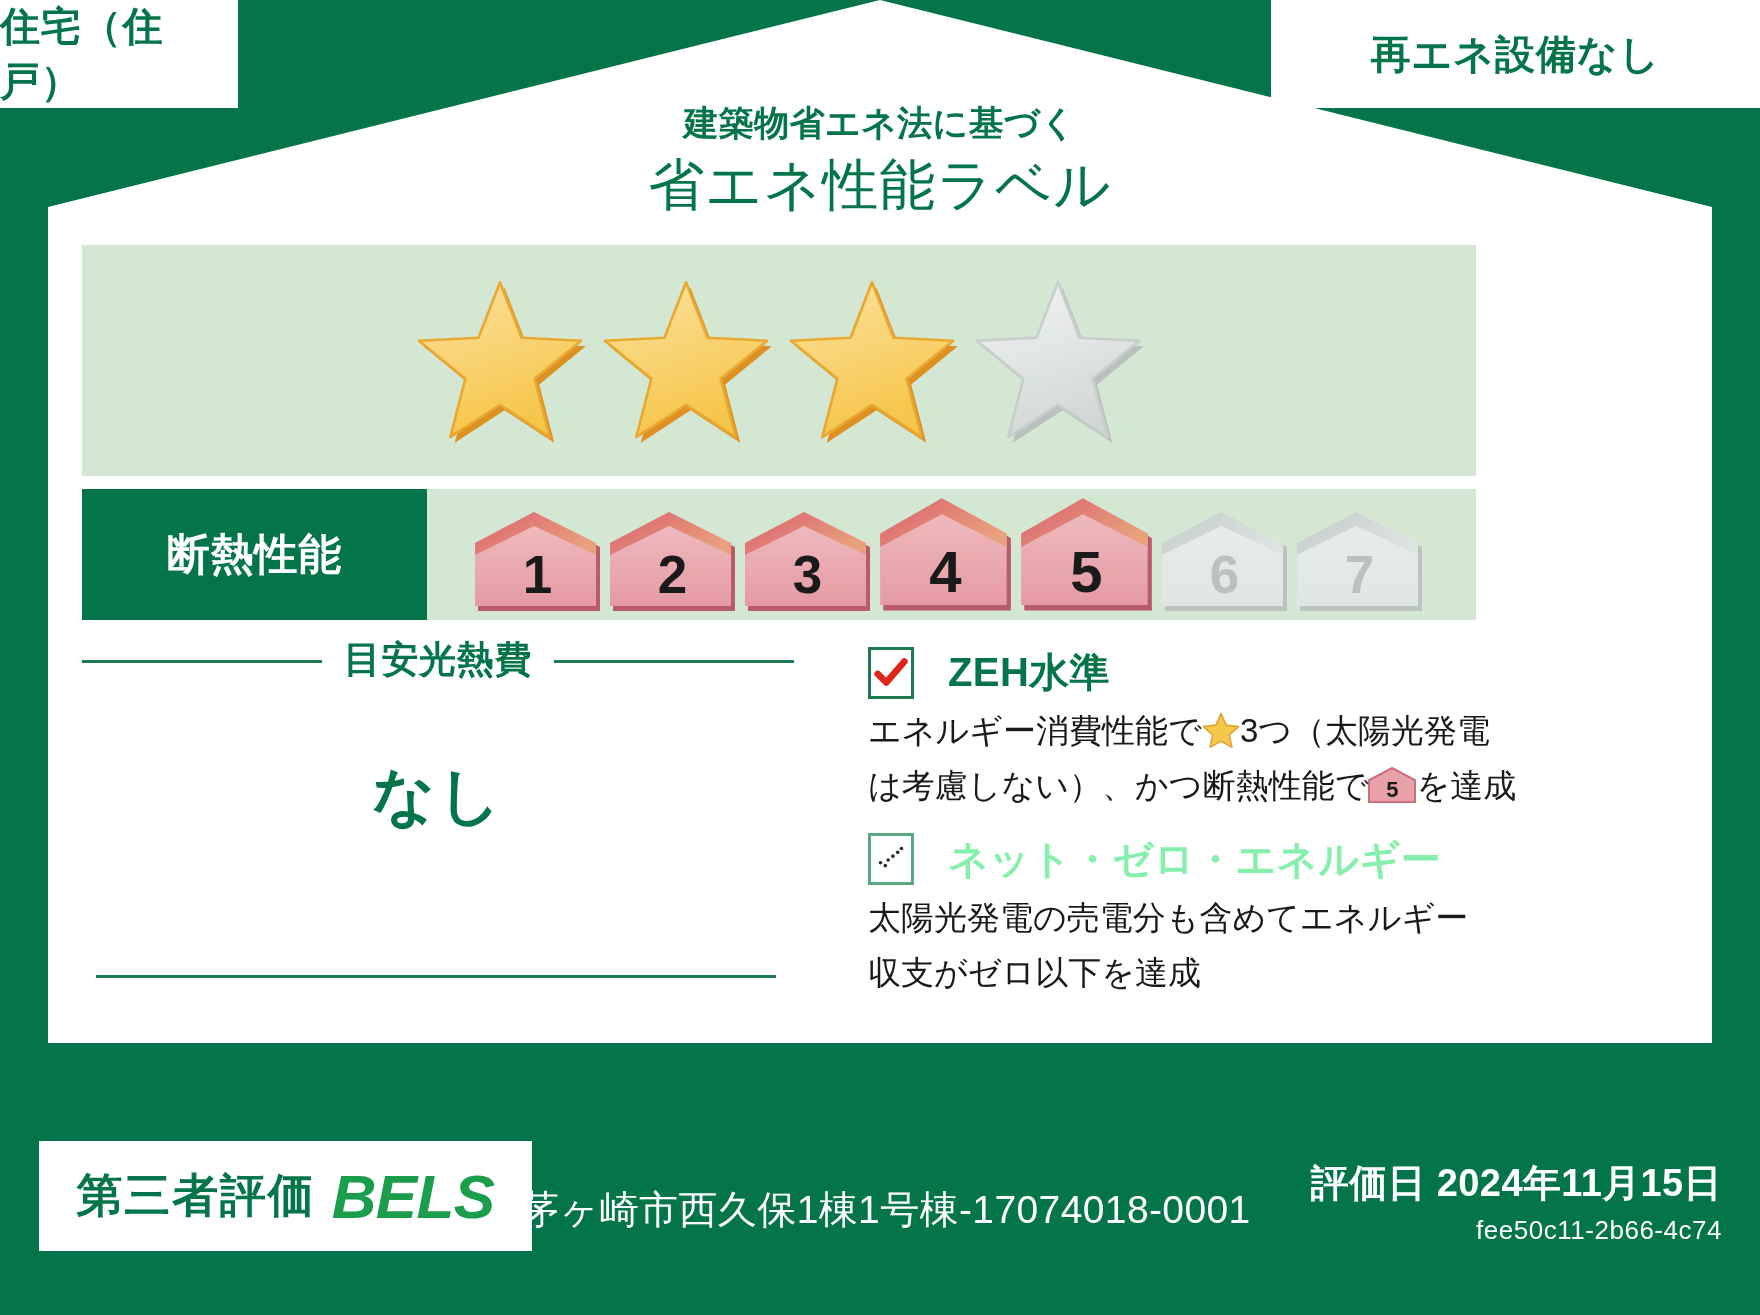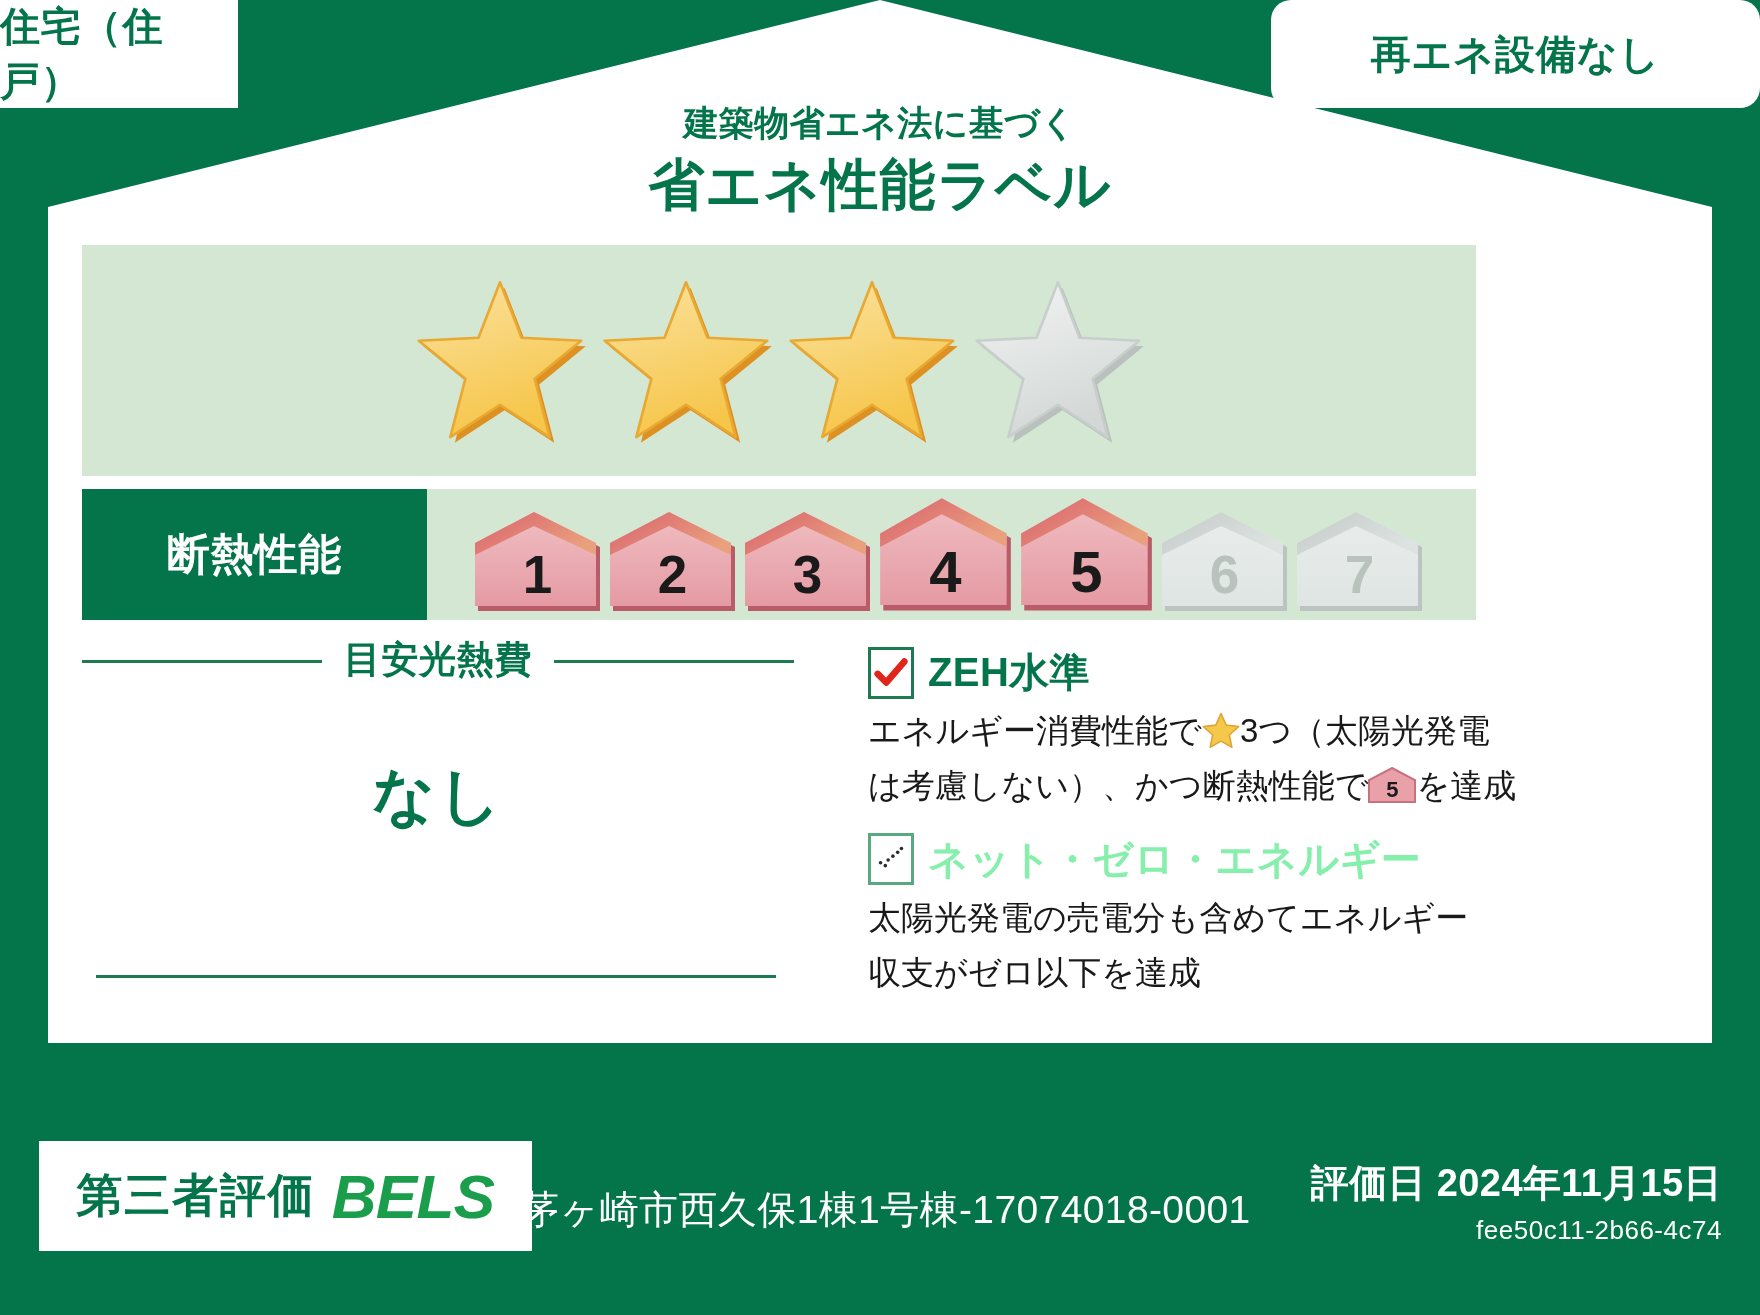--- a/index.html
+++ b/index.html
@@ -21,30 +21,30 @@
     background:#ffffff;
   }
 
   
   .tag{
     position:absolute;background:#ffffff;color:#04754a;
     font-weight:bold;display:flex;align-items:center;justify-content:center;
     letter-spacing:.02em;
   }
   #tag-left{left:0;top:0;width:238px;height:108px;font-size:40px;}
-  #tag-right{right:0;top:0;width:489px;height:108px;font-size:40px;border-radius:20px;}
+  #tag-right{right:0;top:0;width:489px;height:108px;font-size:40px;}
 
   
   #subtitle{
     position:absolute;left:0;right:0;top:100px;text-align:center;
     color:#04754a;font-weight:bold;font-size:35px;letter-spacing:.01em;
   }
   #maintitle{
     position:absolute;left:0;right:0;top:148px;text-align:center;
-    color:#04754a;font-weight:bold;font-size:56px;letter-spacing:.02em;
+    color:#04754a;font-weight:normal;font-size:56px;letter-spacing:.02em;
   }
 
   
   .perf-row{position:absolute;height:231px;display:flex;}
   #row-energy{left:82px;top:245px;width:1394px;height:231px;}
   #row-insul{left:82px;top:489px;width:1394px;height:131px;}
 
   .perf-label{
     background:#04754a;color:#ffffff;font-weight:bold;
     display:flex;flex-direction:column;align-items:center;justify-content:center;
@@ -82,21 +82,21 @@
   }
   #cost-value{
     margin-top:72px;text-align:center;color:#04754a;
     font-size:62px;font-weight:bold;letter-spacing:.04em;
   }
   #cost-bottom-rule{position:absolute;left:14px;bottom:0;width:680px;height:3px;background:#1e7a50;}
 
   
   #zeh-block{position:absolute;left:868px;top:645px;width:620px;}
   .crit{margin-bottom:8px;}
-  .crit-head{display:flex;align-items:center;gap:14px;}
+  .crit-head{display:flex;align-items:center;gap:34px;}
   .cbox{
     width:46px;height:52px;border:3px solid #1e7a50;box-sizing:border-box;
     display:flex;align-items:center;justify-content:center;flex:0 0 auto;background:#fff;
   }
   .cbox.off{border-color:#5aa882;}
   .crit-title{font-size:40px;font-weight:bold;color:#04754a;letter-spacing:.01em;}
   .crit-title.off{color:#86efac;}
   .crit-desc{
     font-size:33px;color:#191919;line-height:1.42;margin-top:8px;
     letter-spacing:0;white-space:nowrap;

